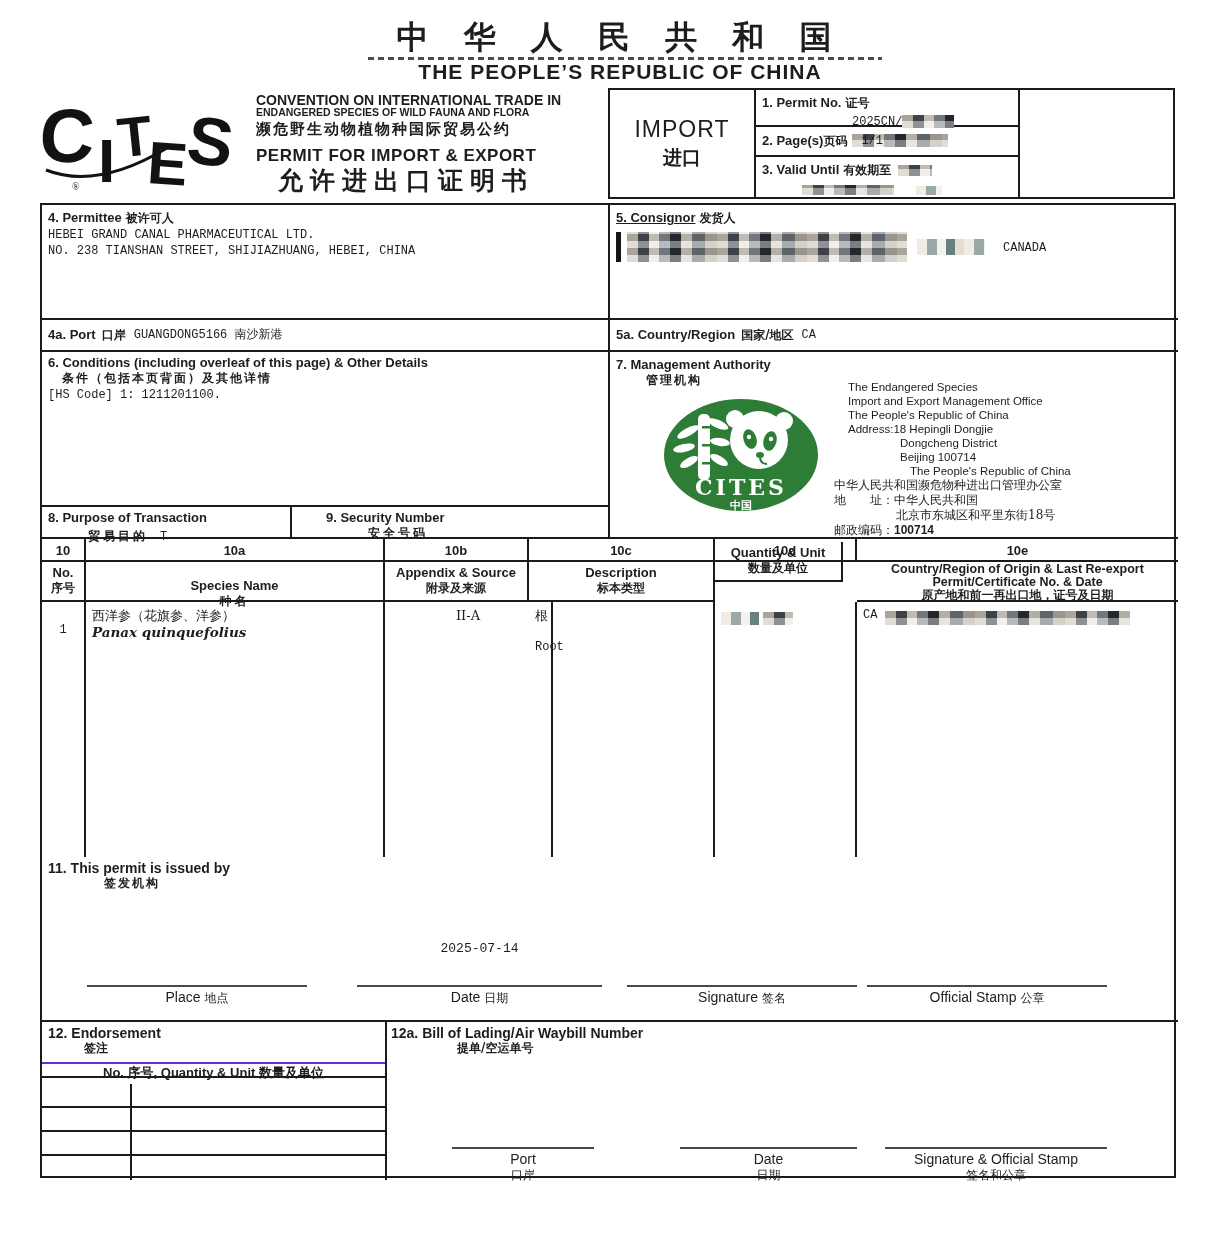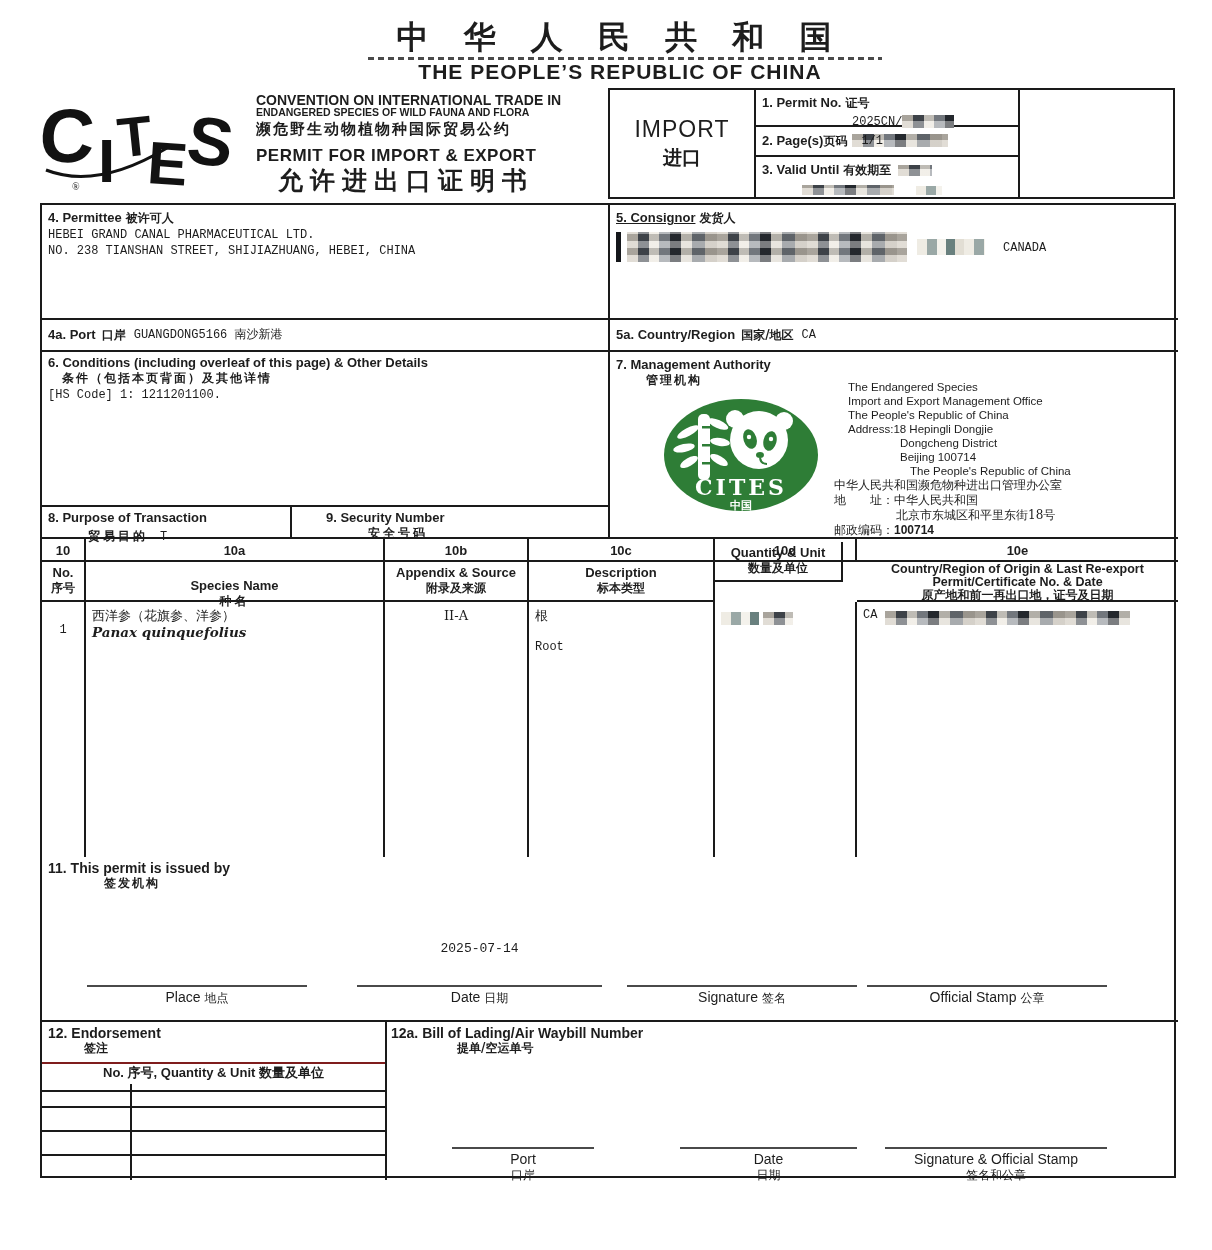--- a/index.html
+++ b/index.html
@@ -227,21 +227,21 @@
       <div class="lblcn" style="line-height:13px;">原产地和前一再出口地，证号及日期</div>
     </div>
 
     <div class="abs bdr" style="left:0;top:397px;width:44px;height:255px;box-sizing:border-box;">
       <div class="val ctr" style="margin-top:20px;">1</div>
     </div>
     <div class="abs bdr cell" style="left:44px;top:397px;width:299px;height:255px;">
       <div class="serif" style="font-size:13px;line-height:17px;margin-top:2px;">西洋参（花旗参、洋参）</div>
       <div class="serif" style="font-size:13.5px;line-height:17px;font-style:italic;font-weight:600;">Panax quinquefolius</div>
     </div>
-    <div class="abs bdr" style="left:343px;top:397px;width:144px;height:255px;box-sizing:border-box;">
+    <div class="abs bdr" style="left:343px;top:397px;width:168px;height:255px;box-sizing:border-box;">
       <div class="serif ctr" style="font-size:13px;margin-top:6px;">II-A</div>
     </div>
     <div class="abs bdr cell" style="left:487px;top:397px;width:186px;height:255px;">
       <div class="serif" style="font-size:13px;margin-top:2px;">根</div>
       <div class="val" style="margin-top:14px;">Root</div>
     </div>
     <div class="abs bdr cell" style="left:673px;top:397px;width:142px;height:255px;">
       <span class="mosaic-light" style="width:38px;height:13px;margin-top:6px;"></span><span class="mosaic" style="width:30px;height:13px;margin-top:6px;margin-left:4px;"></span>
     </div>
     <div class="abs cell" style="left:815px;top:397px;width:321px;height:255px;">
@@ -277,21 +277,21 @@
 
     <div class="abs cell" style="left:0;top:817px;width:343px;height:40px;box-sizing:border-box;">
       <div class="lbl" style="font-size:14px;">12. Endorsement</div>
       <div class="lblcn" style="margin-left:36px;">签注</div>
     </div>
     <div class="abs cell" style="left:343px;top:817px;width:793px;height:40px;box-sizing:border-box;">
       <div class="lbl" style="font-size:14px;">12a. Bill of Lading/Air Waybill Number</div>
       <div class="lblcn" style="margin-left:66px;">提单/空运单号</div>
     </div>
 
-    <div class="abs ctr" style="left:0;top:857px;width:343px;height:30px;line-height:20px;box-sizing:border-box;border-top:2px solid #7f1d1d;border-bottom:2px solid #1a1a1a;font:13px 'Liberation Sans',sans-serif;font-weight:600;">No. 序号, Quantity &amp; Unit 数量及单位</div>
+    <div class="abs ctr" style="left:0;top:857px;width:343px;height:16px;line-height:20px;box-sizing:border-box;border-top:2px solid #6d28d9;border-bottom:2px solid #1a1a1a;font:13px 'Liberation Sans',sans-serif;font-weight:600;">No. 序号, Quantity &amp; Unit 数量及单位</div>
     <div class="abs" style="left:0;top:879px;width:343px;height:24px;box-sizing:border-box;border-bottom:2px solid #1a1a1a;">
         <div class="abs" style="left:88px;top:0;height:100%;border-left:2px solid #1a1a1a;"></div>
       </div>
     <div class="abs" style="left:0;top:903px;width:343px;height:24px;box-sizing:border-box;border-bottom:2px solid #1a1a1a;">
         <div class="abs" style="left:88px;top:0;height:100%;border-left:2px solid #1a1a1a;"></div>
       </div>
     <div class="abs" style="left:0;top:927px;width:343px;height:24px;box-sizing:border-box;border-bottom:2px solid #1a1a1a;">
         <div class="abs" style="left:88px;top:0;height:100%;border-left:2px solid #1a1a1a;"></div>
       </div>
     <div class="abs" style="left:0;top:951px;width:343px;height:24px;box-sizing:border-box;">

